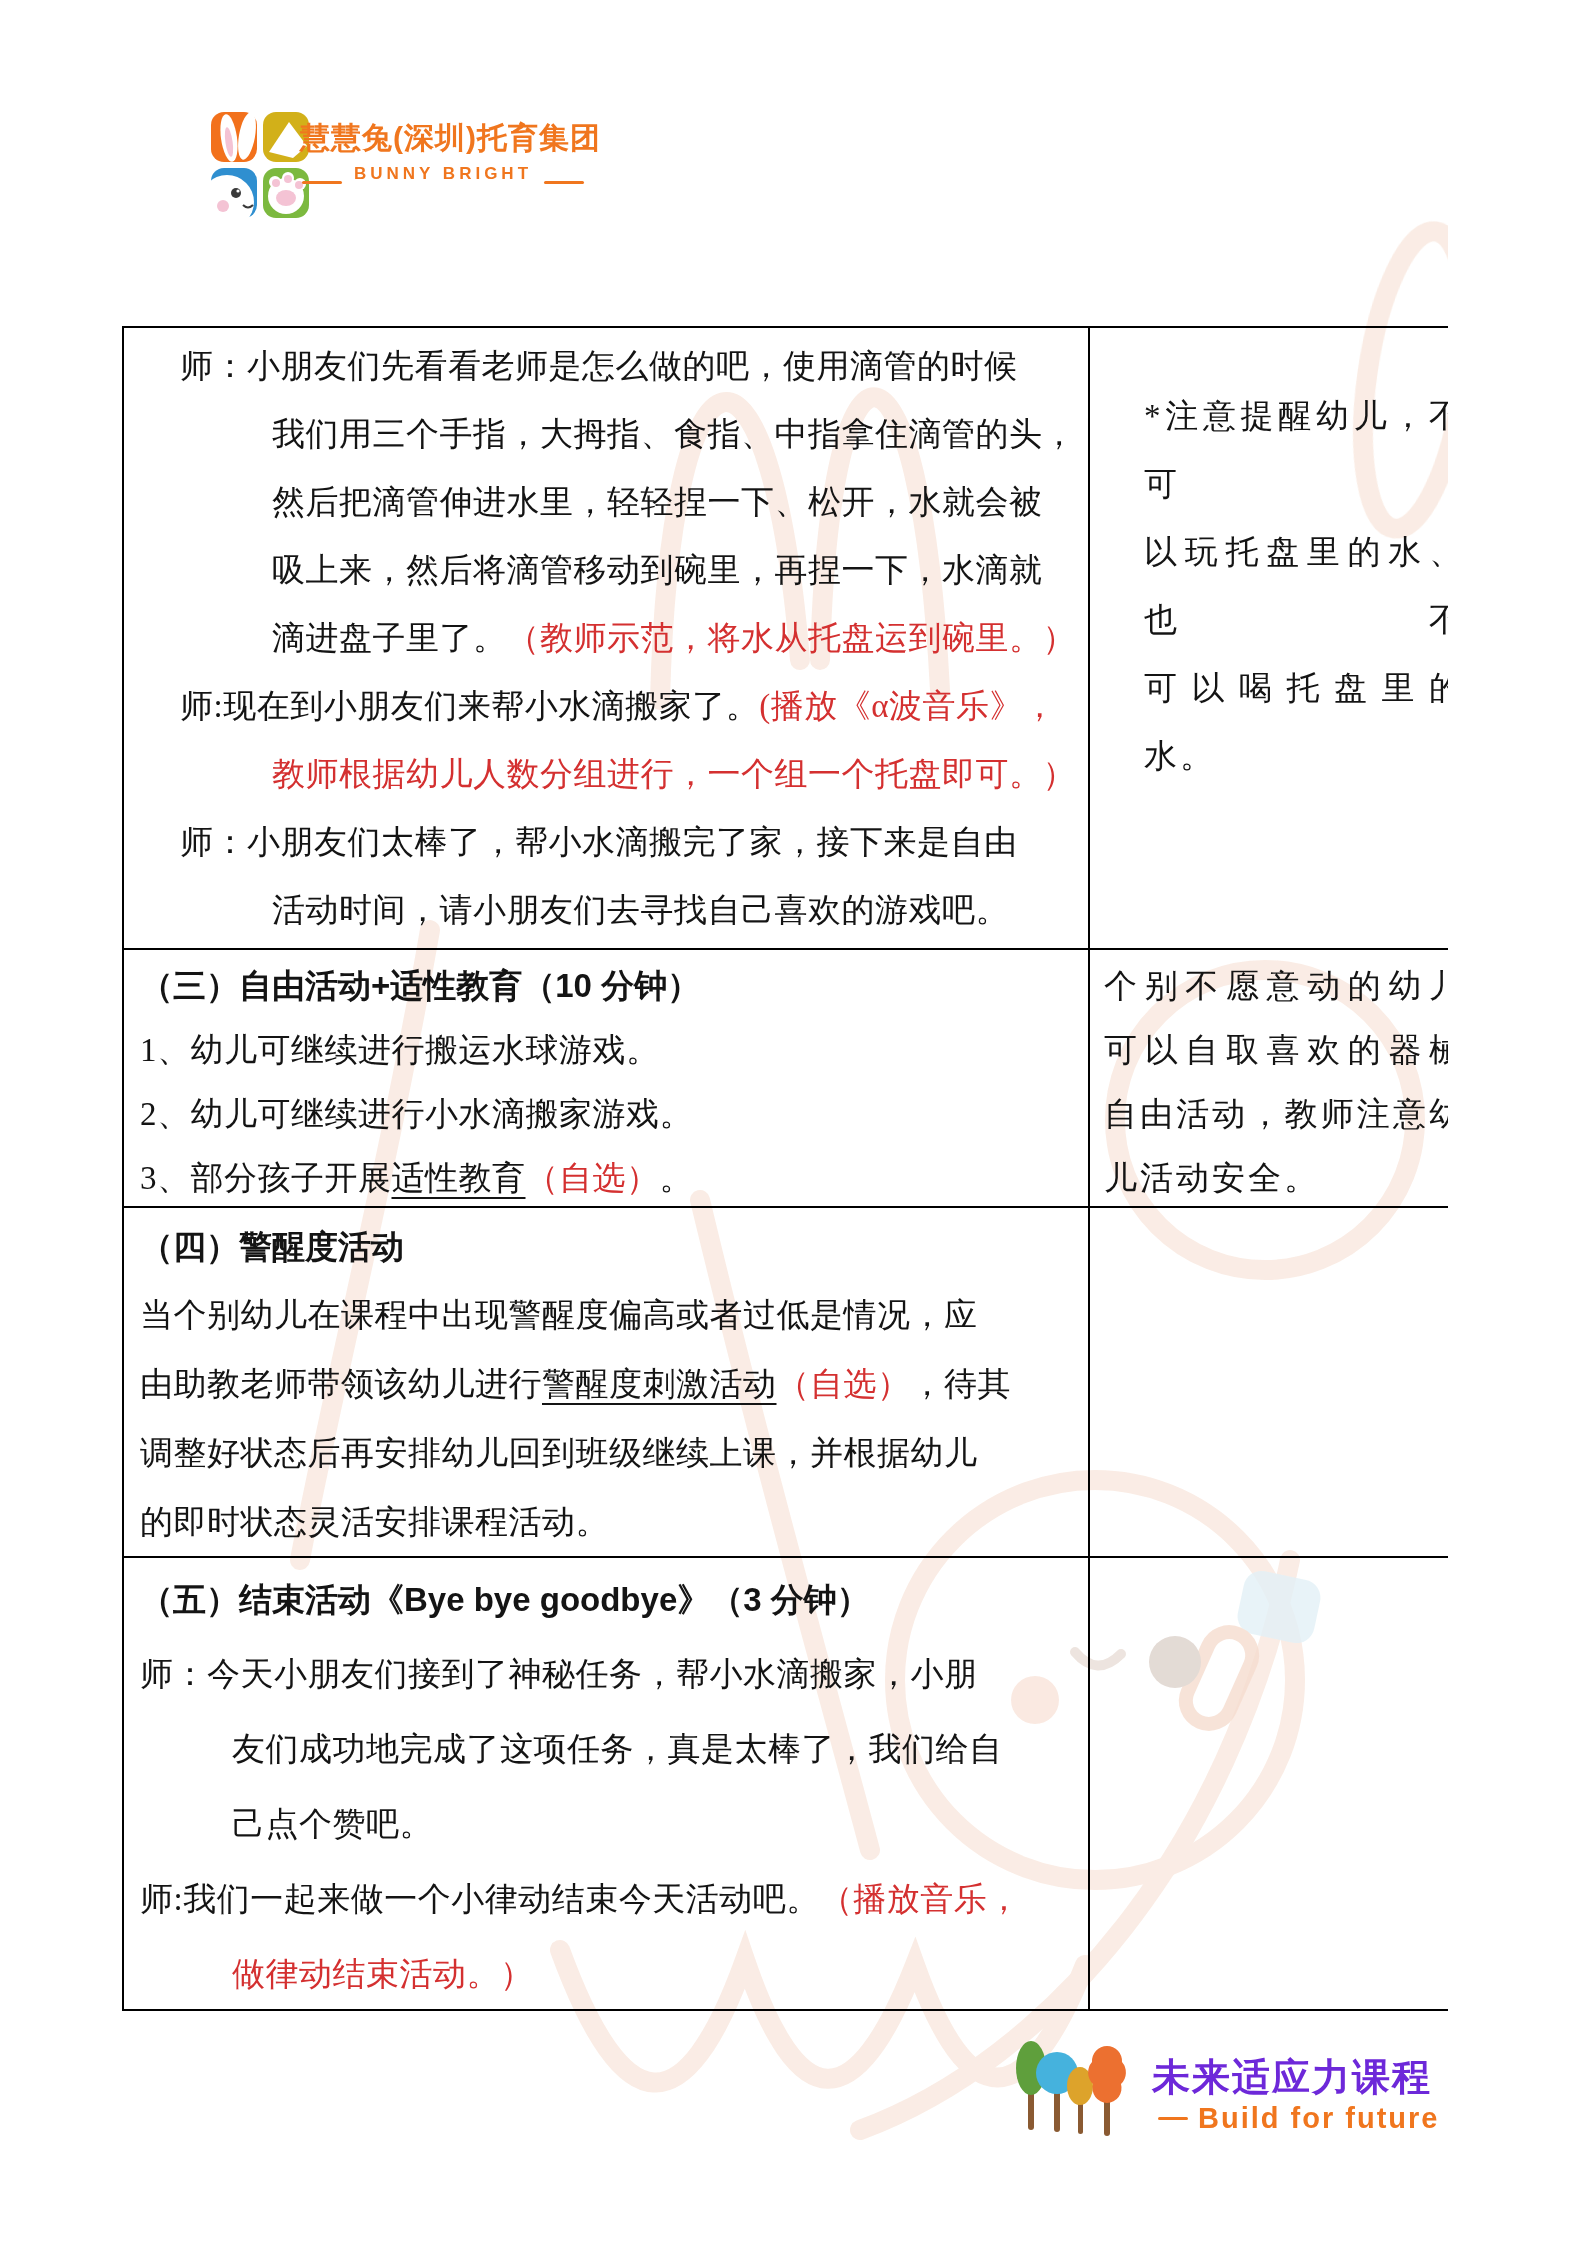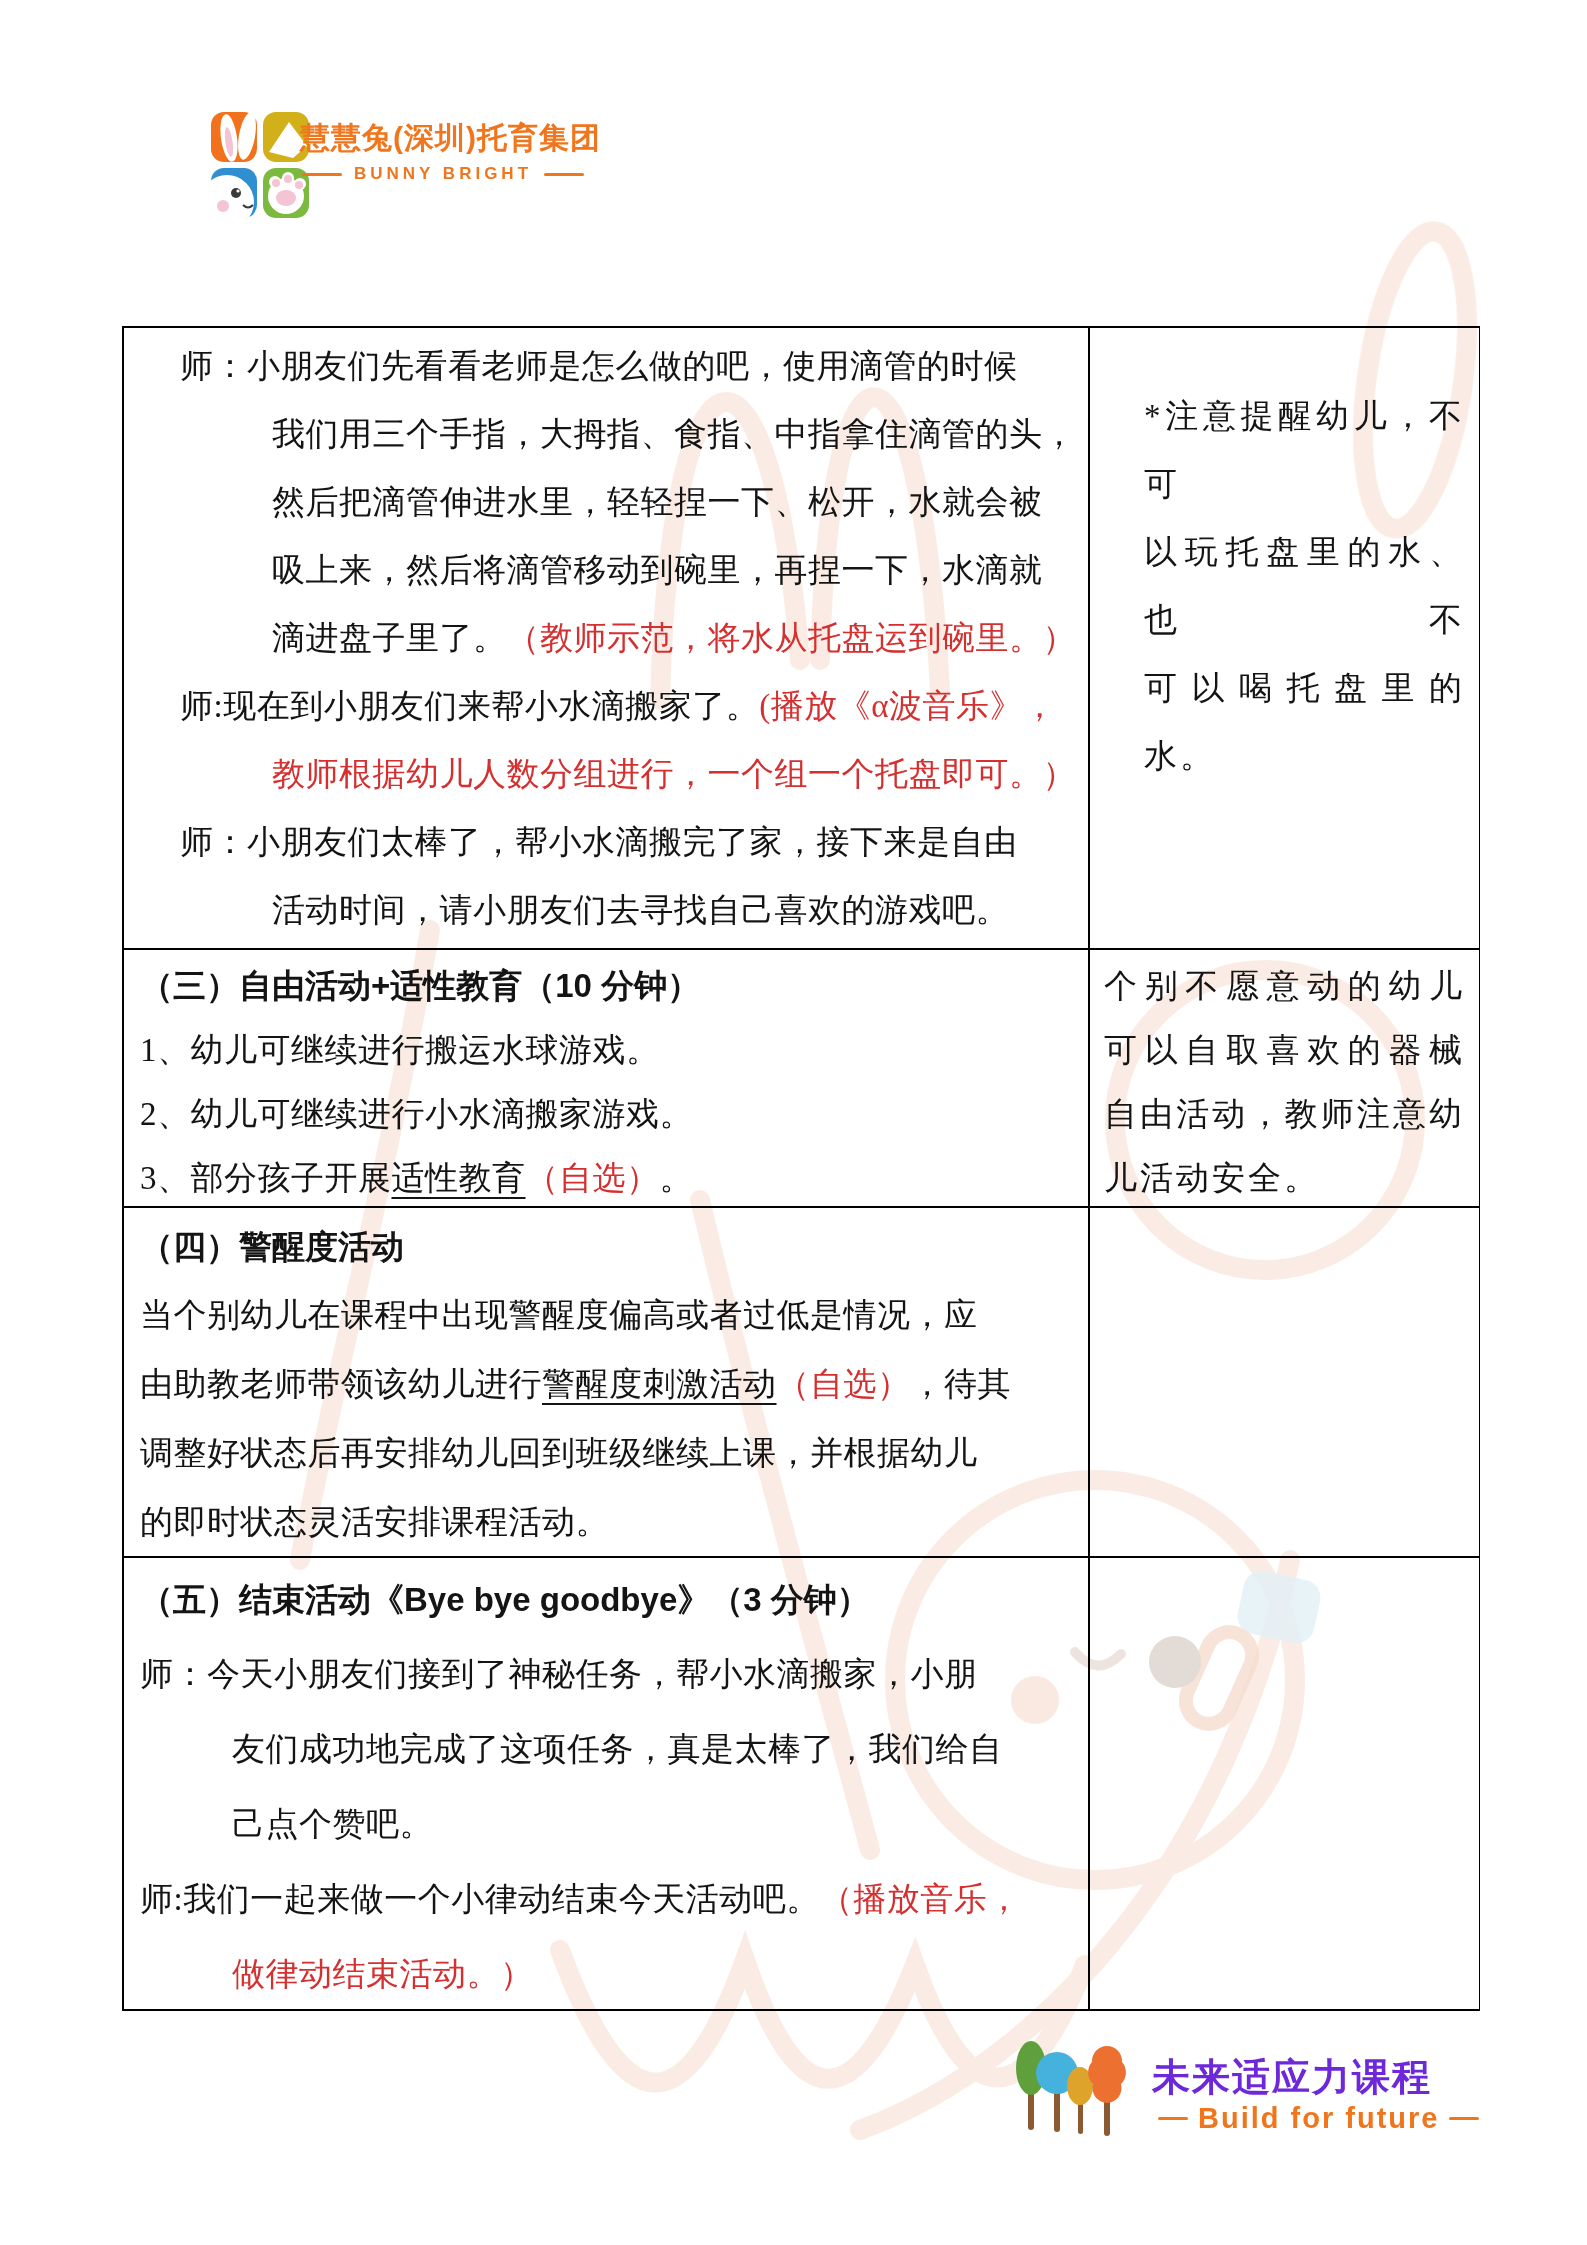--- a/index.html
+++ b/index.html
@@ -1,27 +1,27 @@
 <!DOCTYPE html>
 <html><head>
 <meta charset="utf-8">
 <style>
   html,body{margin:0;padding:0;background:#ffffff;}
   .page{position:relative;width:1448px;height:2245px;background:#fff;overflow:hidden;
-        font-family:"Liberation Serif","DejaVu Serif",serif;color:#141414;padding-left:32px;}
+        font-family:"Liberation Serif","DejaVu Serif",serif;color:#141414;}
 
   
   .watermark{position:absolute;left:0;top:0;z-index:0;pointer-events:none;}
 
   
   .logo-block{position:absolute;left:205px;top:110px;z-index:2;}
   .brand-cn{position:absolute;left:300px;top:118px;z-index:2;
             font-family:"Liberation Sans","DejaVu Sans",sans-serif;
             font-weight:700;font-size:30px;letter-spacing:1px;color:#f0761e;white-space:nowrap;}
-  .brand-en-row{position:absolute;left:302px;top:164px;z-index:2;display:flex;align-items:center;gap:12px;}
+  .brand-en-row{position:absolute;left:302px;top:164px;z-index:2;display:flex;align-items:flex-end;gap:12px;}
   .brand-en-row .dash{width:40px;height:3px;background:#f0761e;border-radius:2px;}
   .brand-en{font-family:"Liberation Sans","DejaVu Sans",sans-serif;font-weight:700;
             font-size:17px;letter-spacing:4px;color:#f0761e;white-space:nowrap;}
 
   
   .footer-trees{position:absolute;left:1016px;top:2040px;z-index:2;}
   .footer-cn{position:absolute;left:1152px;top:2052px;z-index:2;
              font-family:"Liberation Sans","DejaVu Sans",sans-serif;
              font-weight:700;font-size:38px;letter-spacing:2px;color:#6d28d9;white-space:nowrap;}
   .footer-en-row{position:absolute;left:1158px;top:2102px;z-index:2;display:flex;align-items:center;gap:10px;}

